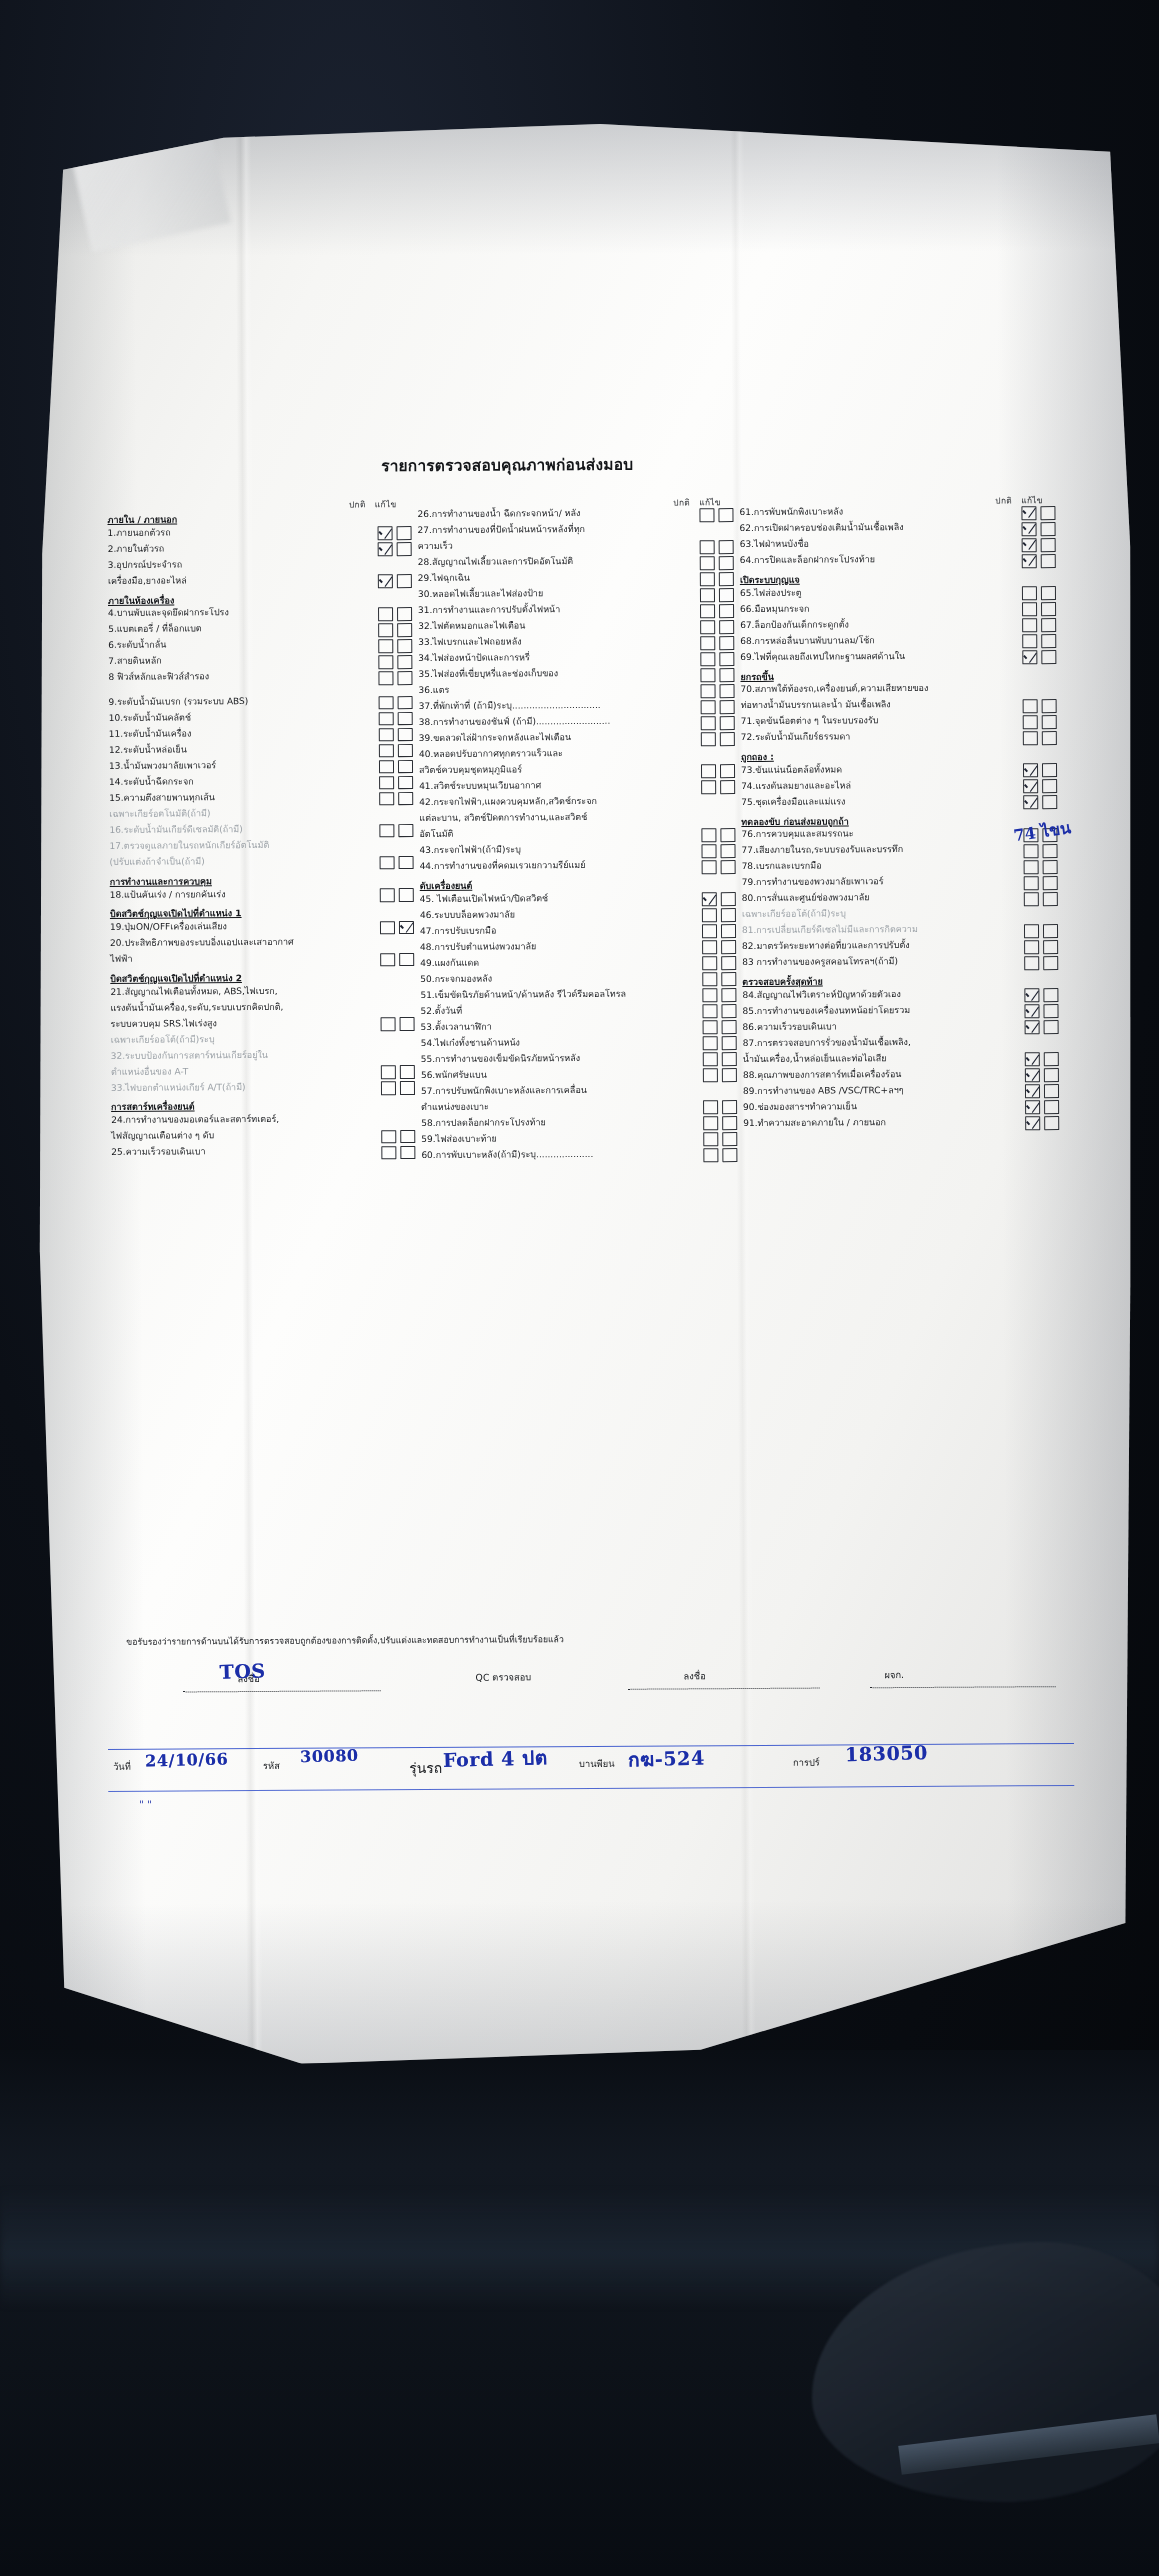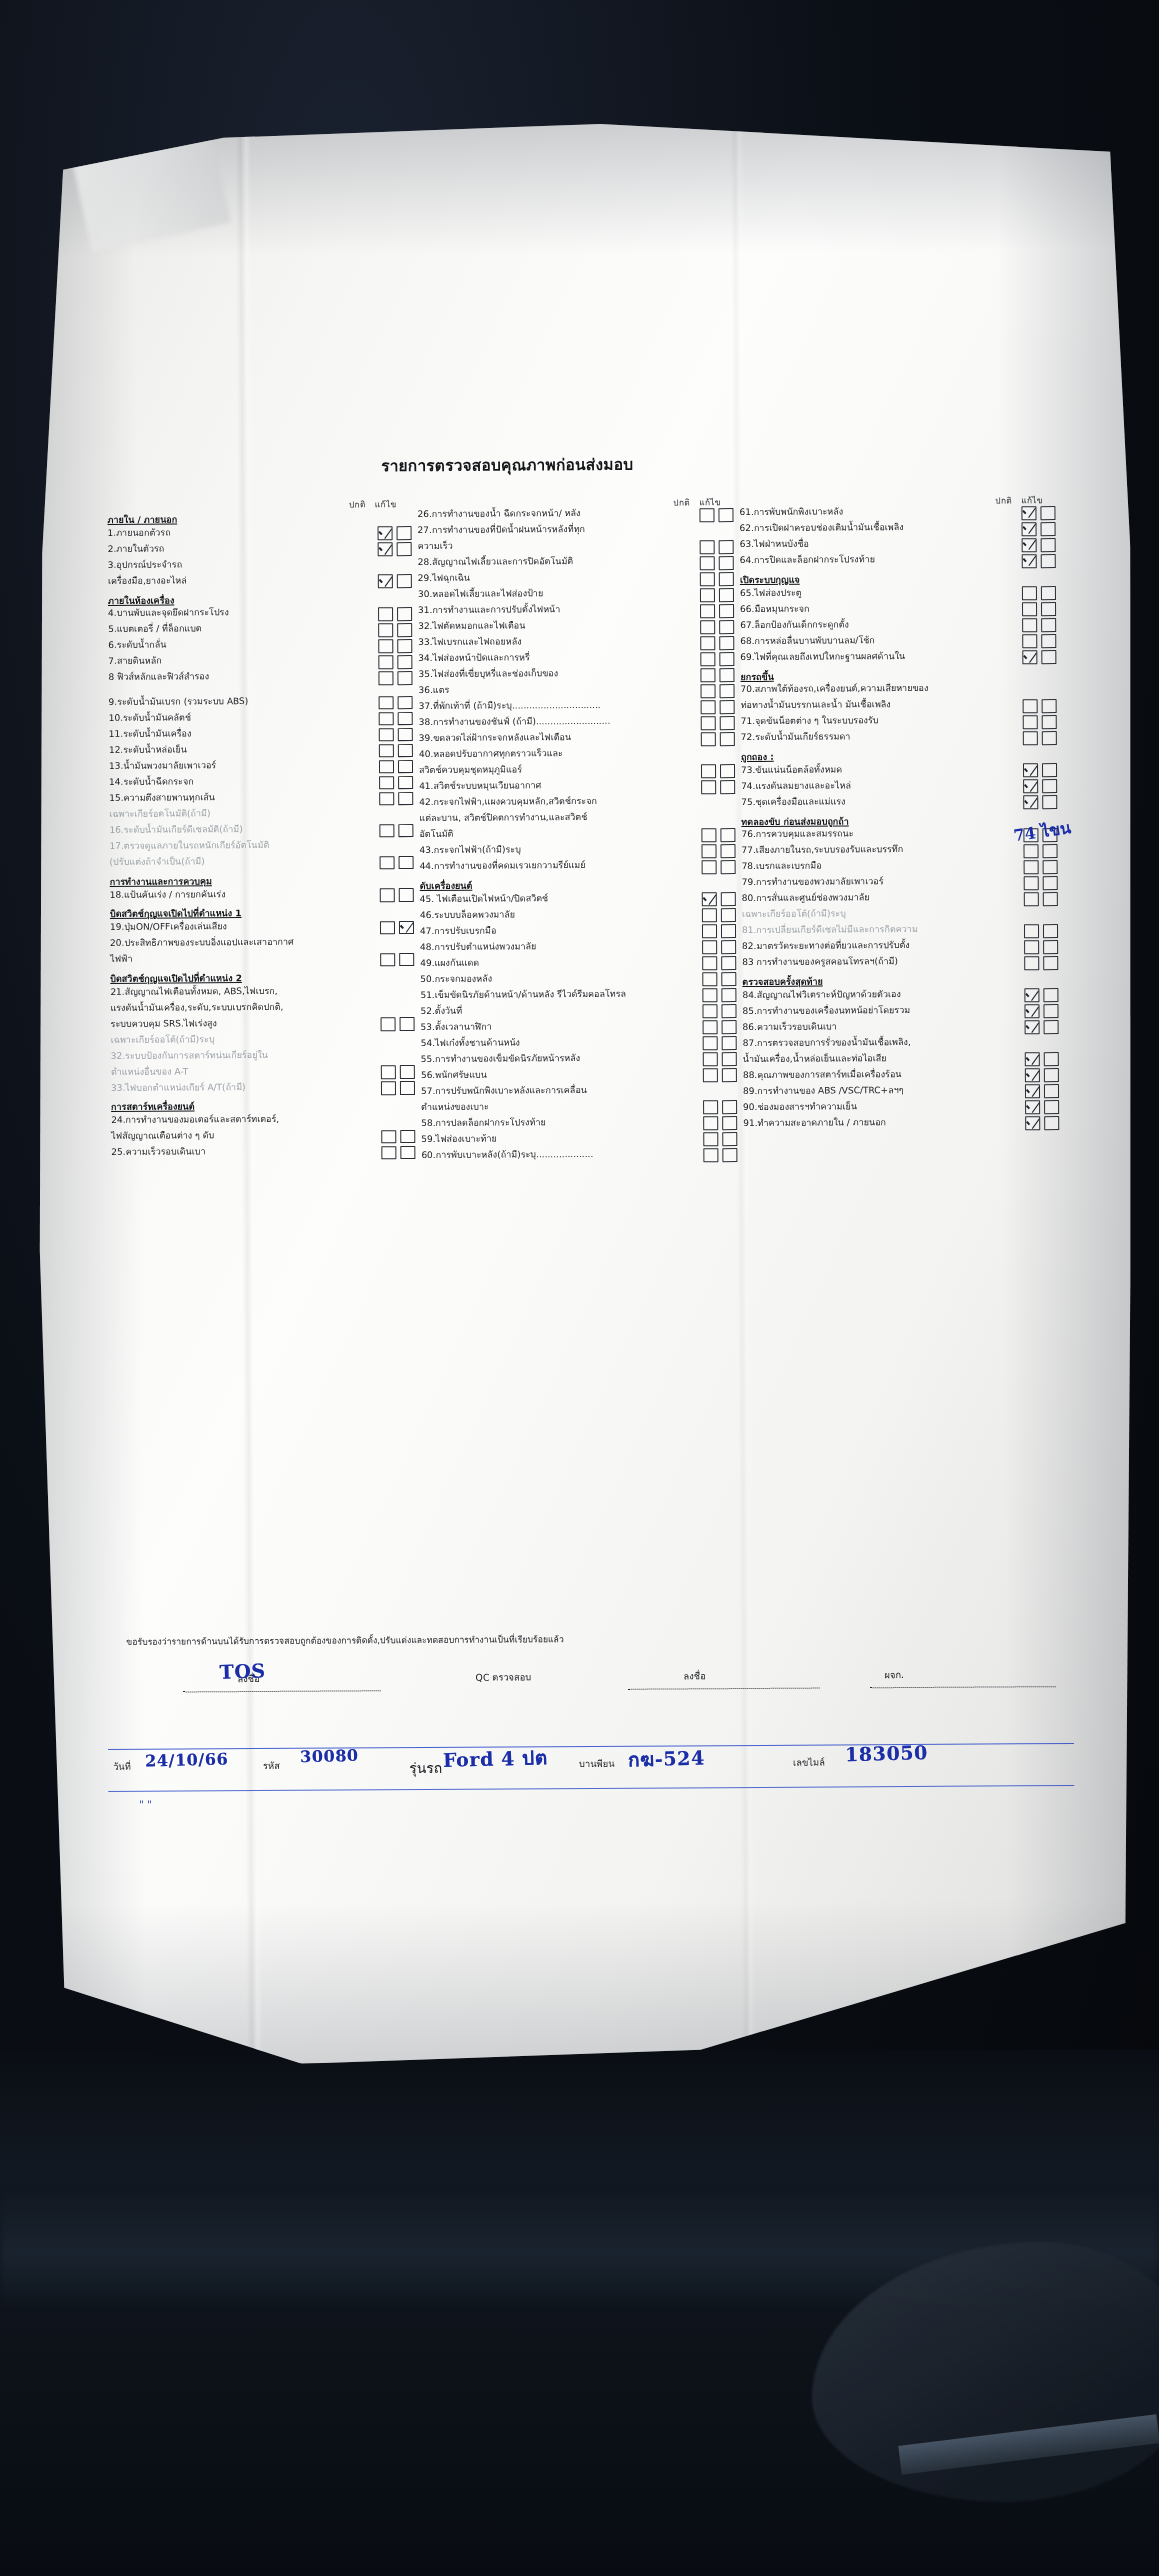--- a/index.html
+++ b/index.html
@@ -1088,21 +1088,21 @@
 
   <div style="position:absolute; left:229px; top:1632px; font-size:9.3px;">รหัส</div>
   <div class="hand mid" style="left:266px; top:1621px;">30080</div>
 
   <div style="position:absolute; left:375px; top:1632px; font-size:14px;">รุ่นรถ</div>
   <div class="hand big" style="left:409px; top:1619px;">Ford 4 ปต</div>
 
   <div style="position:absolute; left:545px; top:1632px; font-size:9.3px;">บานพียน</div>
   <div class="hand big" style="left:594px; top:1620px;">กฆ-524</div>
 
-  <div style="position:absolute; left:759px; top:1632px; font-size:9.3px;">เลขไมล์</div>
+  <div style="position:absolute; left:759px; top:1632px; font-size:9.3px;">การปร์</div>
   <div class="hand big" style="left:811px; top:1620px;">183050</div>
 
   <div class="footer-tiny">" "</div>
 
   <div class="ink-74" style="left:985px; top:698px;">74 ไขน</div>
 
 </div>
 
 
 </body></html>

